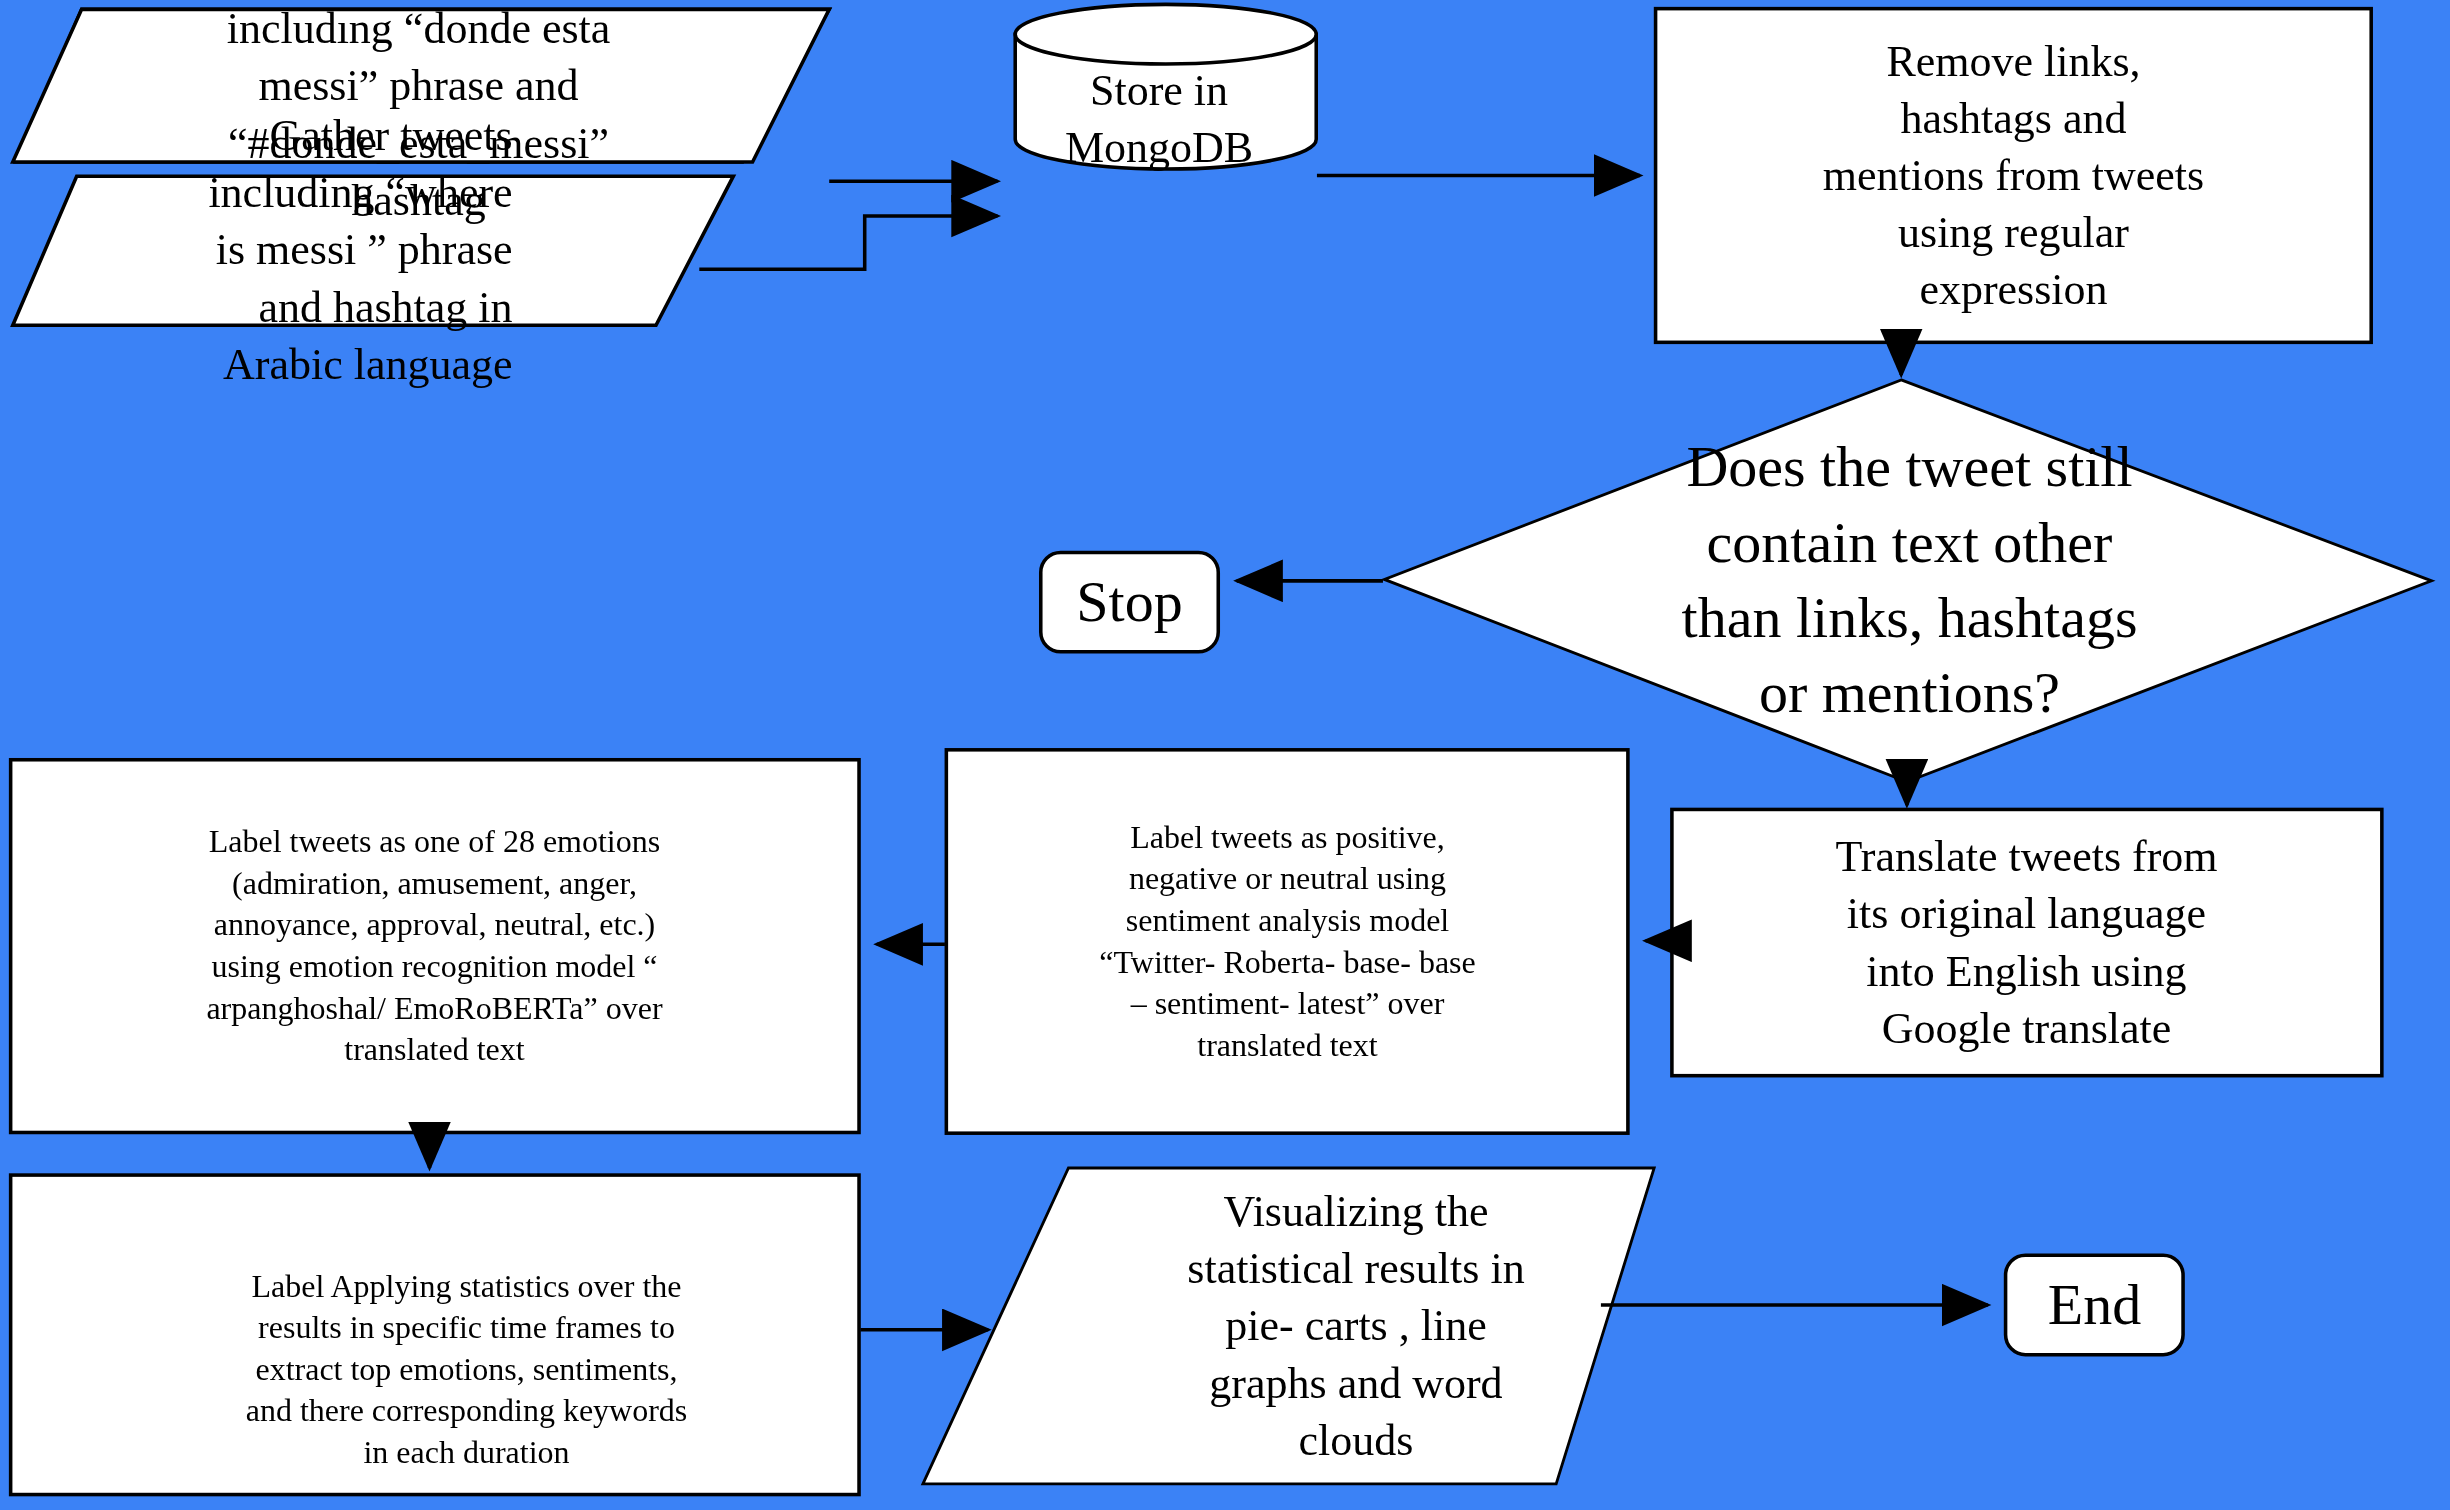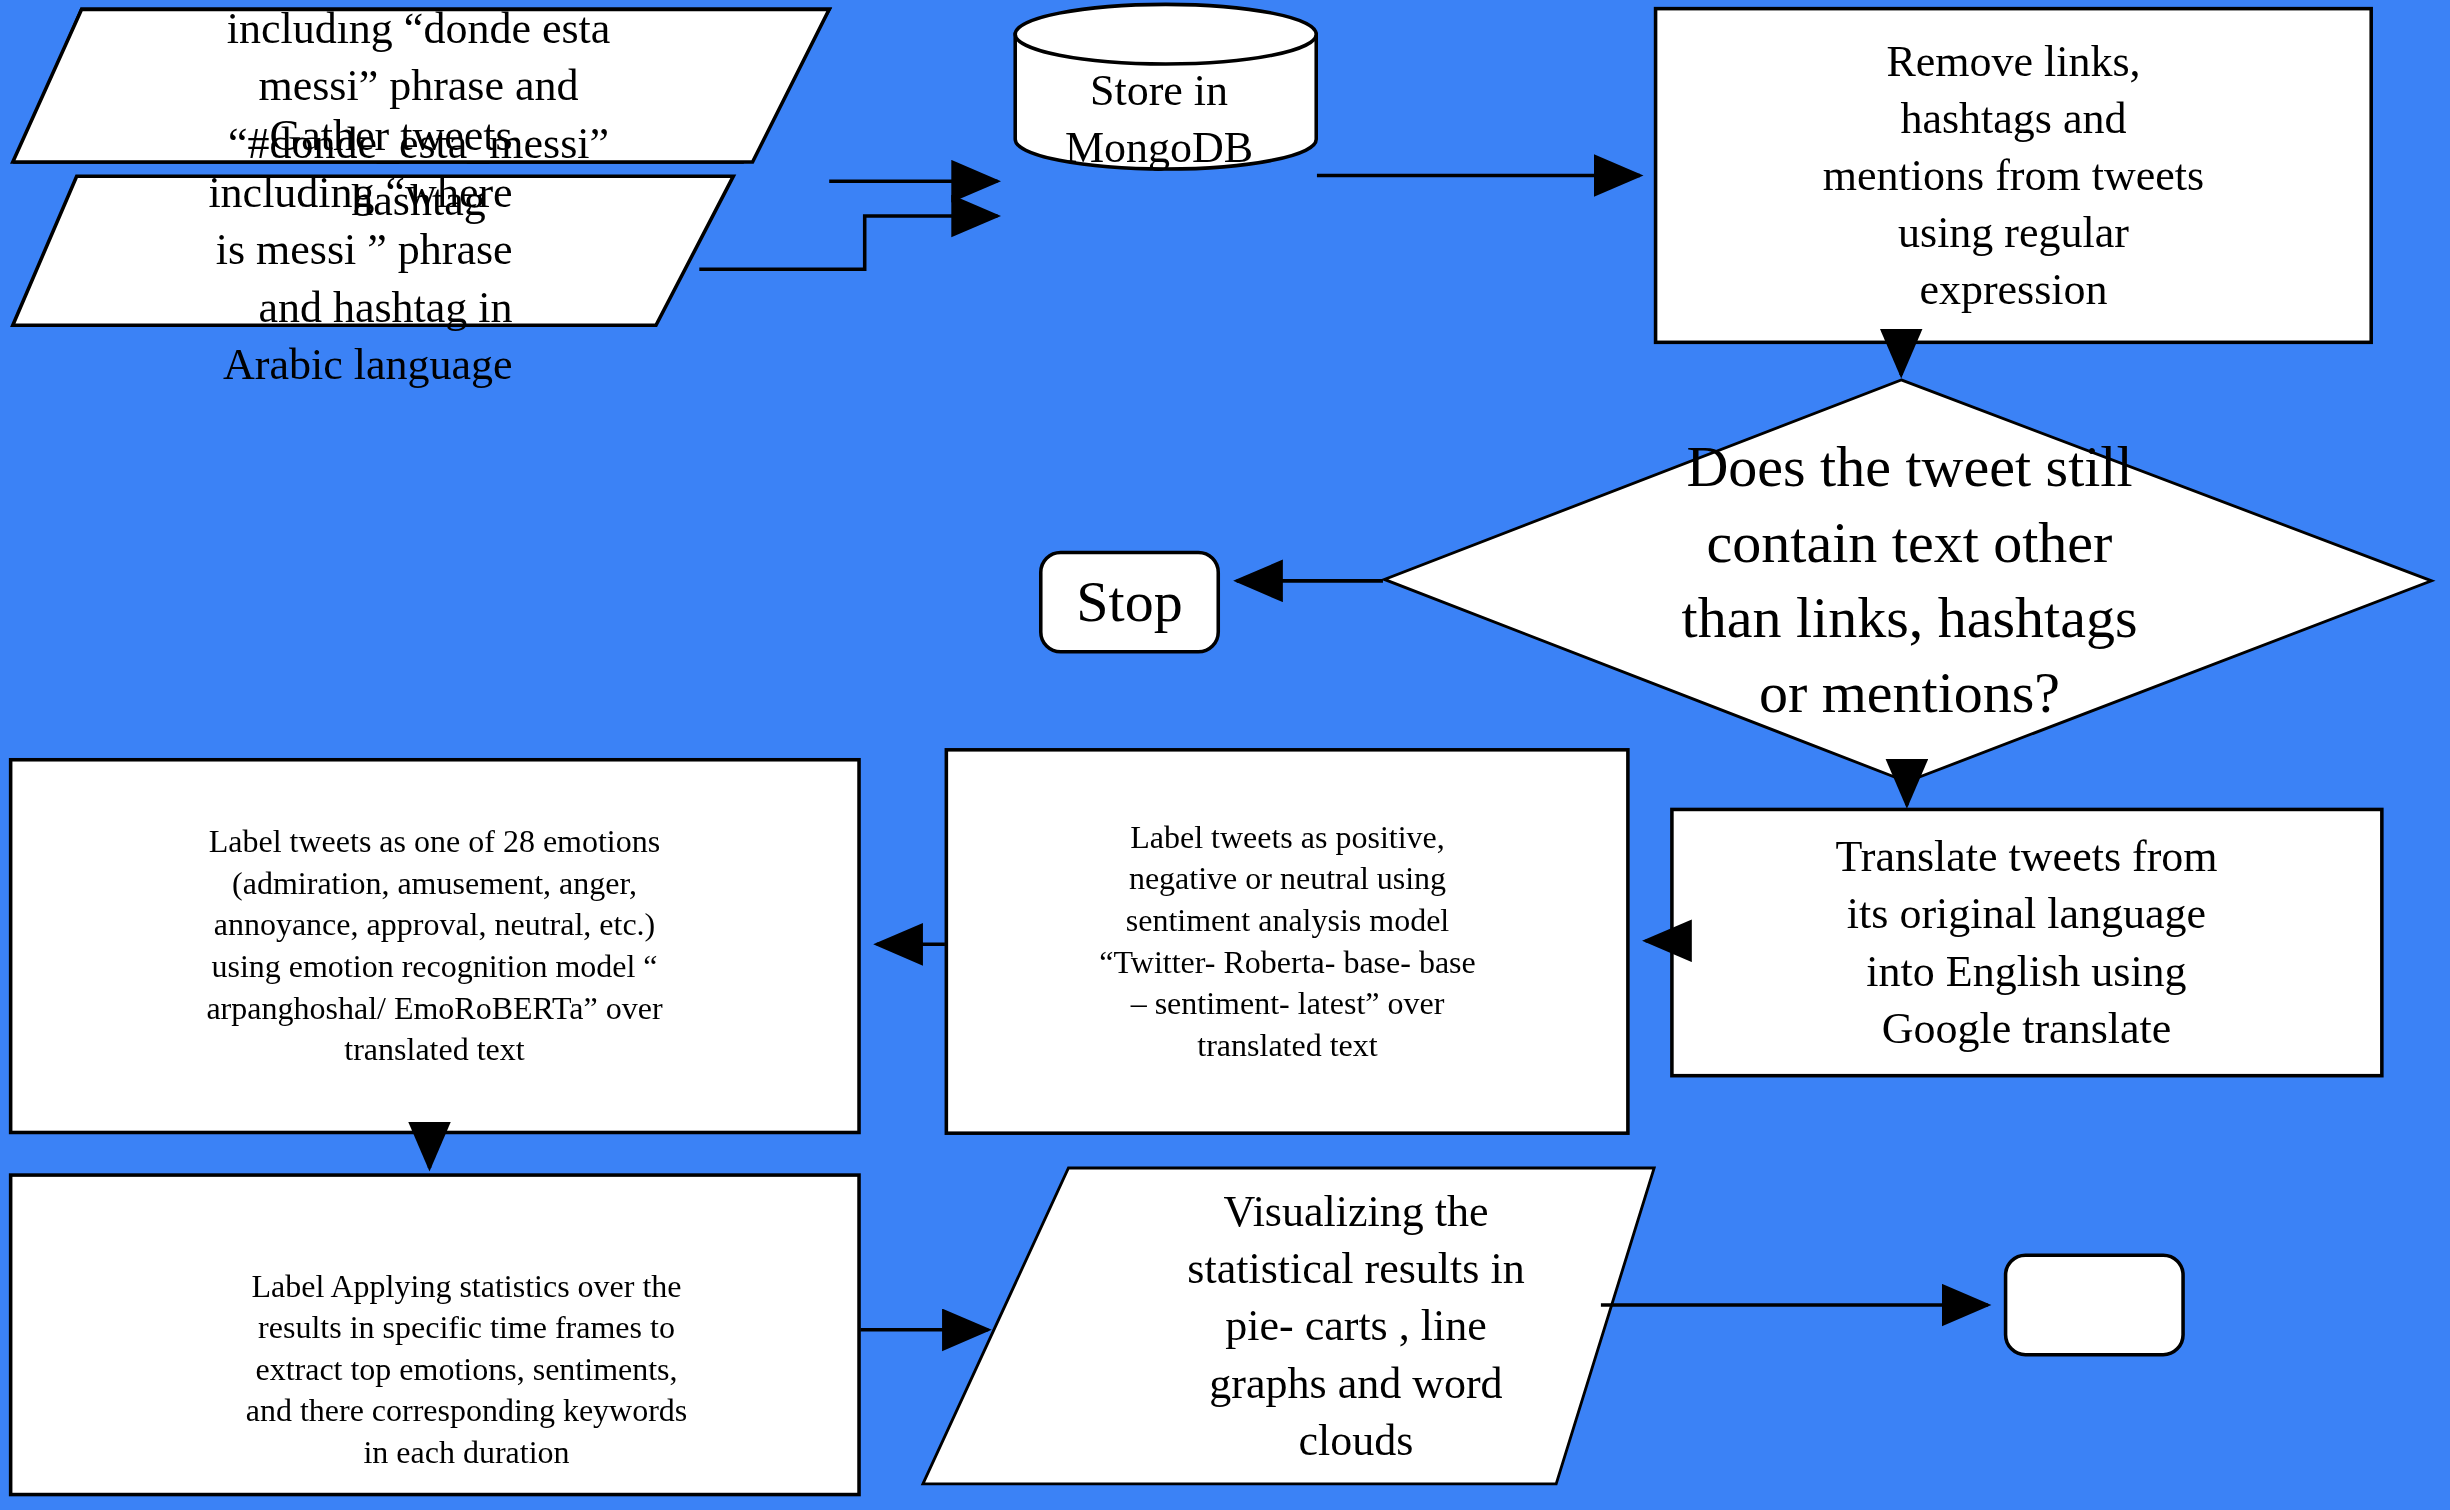--- a/index.html
+++ b/index.html
@@ -138,15 +138,16 @@
 extract top emotions, sentiments,
 and  there corresponding keywords
 in each duration</div>
 
   <div class="node-text t62" style="left:1097px;top:1171px;width:518px;height:310px;">Visualizing  the
 statistical results in
 pie- carts , line
 graphs and word
 clouds</div>
 
+  <div class="node-text t64" style="left:2006px;top:1255px;width:177px;height:99px;">End</div>
 
 </div>
 
 
 </body></html>

